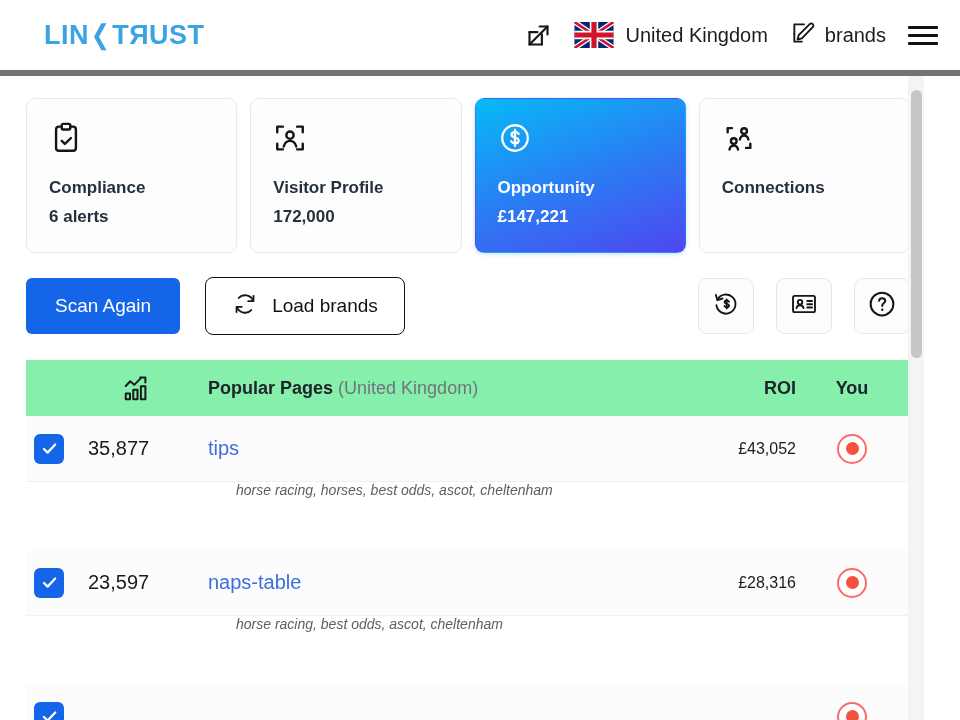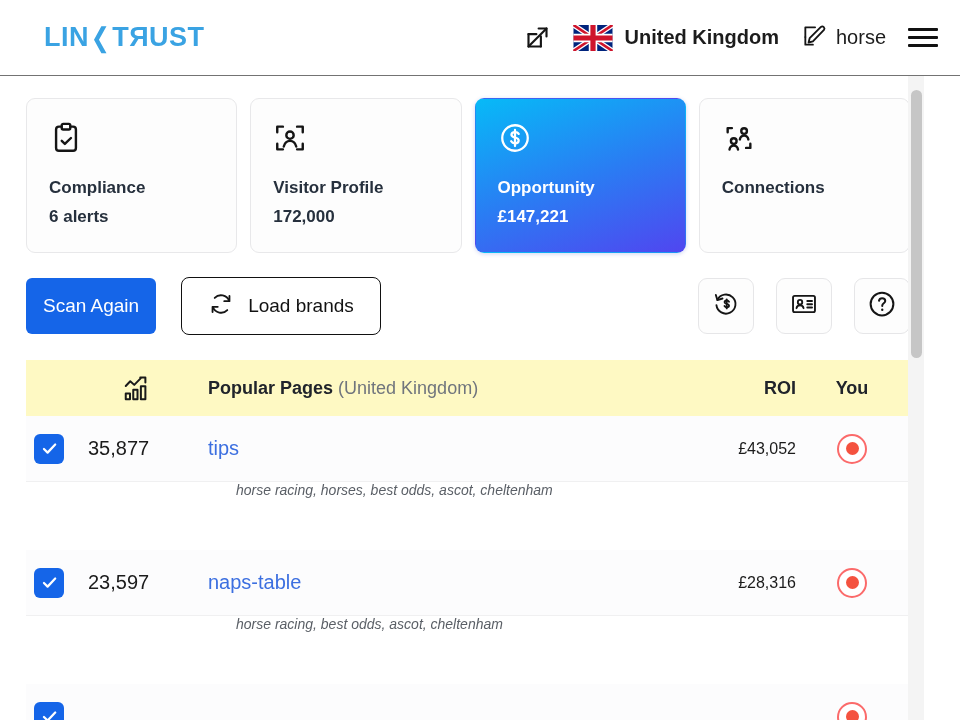--- a/index.html
+++ b/index.html
@@ -21,21 +21,21 @@
     background: #ffffff;
   }
 
   
   .header {
     height: 76px;
     width: 960px;
     background: #ffffff;
     display: flex;
     align-items: center;
-    border-bottom: 1px solid #737373;
+    border-bottom: 6px solid #737373;
     padding: 0 22px 0 44px;
   }
 
   .logo {
     font-size: 27px;
     font-weight: 700;
     color: #3aa3e3;
     letter-spacing: 0.5px;
     display: flex;
     align-items: center;
@@ -64,21 +64,21 @@
 
   .country {
     display: flex;
     align-items: center;
     gap: 12px;
     cursor: pointer;
   }
   .country-label {
     font-size: 20px;
     color: #1c1c1c;
-    font-weight: 700;
+    font-weight: 400;
     white-space: nowrap;
   }
   .flag {
     width: 40px;
     height: 26px;
     display: block;
     flex-shrink: 0;
   }
 
   .notes-link {
@@ -178,21 +178,21 @@
     align-items: center;
     padding: 24px 26px 0 26px;
   }
 
   .btn-primary {
     background: #1565e8;
     color: #fff;
     border: none;
     border-radius: 6px;
     height: 56px;
-    padding: 0 17px;
+    padding: 0 29px;
     font-size: 19px;
     font-weight: 400;
     font-family: inherit;
     cursor: pointer;
     white-space: nowrap;
   }
 
   .btn-outline {
     background: #fff;
     color: #121212;
@@ -228,21 +228,21 @@
   
   .table {
     margin: 25px 26px 0 26px;
     width: 884px;
   }
 
   .table-head {
     display: flex;
     align-items: center;
     height: 56px;
-    background: #fef9c3;
+    background: #86efac;
     padding: 0 22px 0 0;
   }
 
   .col-check   { width: 62px; flex-shrink: 0; display:flex; align-items:center; justify-content:flex-start; padding-left: 8px;}
   .col-count   { width: 120px; flex-shrink: 0; text-align: left; padding-right: 22px; }
   .col-page    { flex: 1 1 auto; min-width: 0; }
   .col-roi     { width: 140px; flex-shrink: 0; text-align: right; padding-right: 20px;}
   .col-you     { width: 72px; flex-shrink: 0; display: flex; align-items: center; justify-content: center; }
 
   .th-icon { display: flex; align-items: center; justify-content: center; }
@@ -392,21 +392,21 @@
       </div>
 
       <div class="notes-link">
         <span>
           <svg width="26" height="26" viewBox="0 0 24 24" fill="none" stroke="#151515" stroke-width="1.7" stroke-linecap="round" stroke-linejoin="round">
             <path d="M4 13v7h7"></path>
             <path d="M4 13V4h9"></path>
             <path d="M18.4 3.6a2 2 0 0 1 2.8 2.8L11 17l-4 1 1-4z"></path>
           </svg>
         </span>
-        <span class="notes-label">horse</span>
+        <span class="notes-label">brands</span>
       </div>
 
       <div class="hamburger">
         <span></span>
         <span></span>
         <span></span>
       </div>
 
     </div>
   </div>

